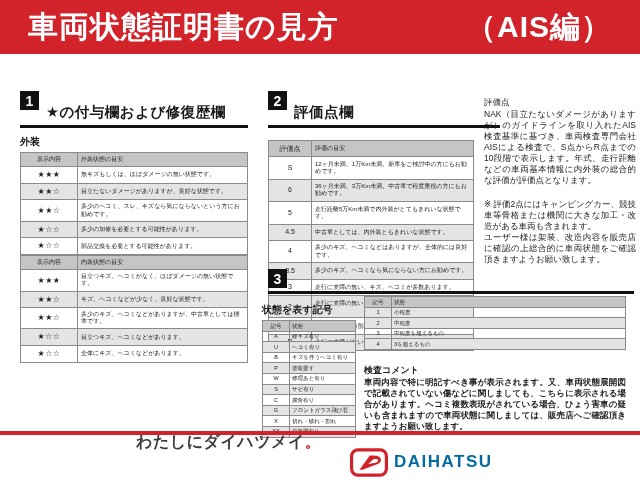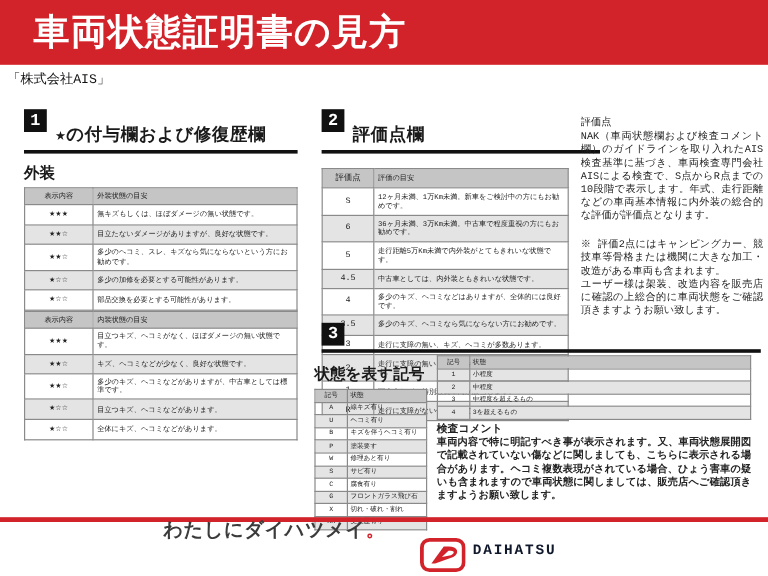--- a/index.html
+++ b/index.html
@@ -1,32 +1,32 @@
 <!DOCTYPE html>
 <html><head>
 <meta charset="utf-8">
 <style>
   html,body{margin:0;padding:0;}
   body{font-family:"Liberation Sans","DejaVu Sans",sans-serif;background:#ffffff;}
-  .page{position:relative;width:640px;height:480px;background:#ffffff;overflow:hidden;color:#1a1a1a;font-family:Liberation Mono, monospace;}
+  .page{position:relative;width:640px;height:480px;background:#ffffff;overflow:hidden;color:#1a1a1a;}
 
   
   .banner{position:absolute;left:0;top:0;width:640px;height:54px;background:#d2232a;
           display:flex;align-items:center;justify-content:space-between;padding:0 28px;box-sizing:border-box;}
   .banner span{color:#ffffff;font-weight:bold;font-size:30px;letter-spacing:1px;white-space:nowrap;}
 
   .company{position:absolute;left:6px;top:58px;font-size:11px;color:#111;}
 
   
   .sec-head{display:flex;align-items:center;gap:7px;border-bottom:3px solid #111;padding-bottom:3px;}
   .numbox{width:19px;height:19px;background:#111;color:#fff;font-weight:bold;font-size:14px;
           display:flex;align-items:center;justify-content:center;flex:0 0 auto;}
   .sec-title{font-size:14.5px;font-weight:bold;letter-spacing:0.5px;white-space:nowrap;margin-top:24px;}
 
-  .grp-label{font-size:13px;font-weight:bold;margin:7px 0 3px 0;}
+  .grp-label{font-size:10px;font-weight:bold;margin:7px 0 3px 0;}
 
   
   table.tbl{border-collapse:collapse;width:100%;table-layout:fixed;}
   table.tbl th,table.tbl td{border:1px solid #8a8a8a;color:#222;vertical-align:middle;
           padding:3px 3px;line-height:1.2;overflow:hidden;}
   table.tbl th{background:#c5c5c5;font-weight:normal;text-align:left;}
   table.tbl th:first-child{text-align:center;}
   table.tbl td:first-child{text-align:center;}
   table.tbl tbody tr:nth-child(even) td{background:#e4e4e4;}
 
@@ -48,41 +48,41 @@
   .sec3{position:absolute;left:262px;top:269px;width:372px;}
   .sec3 .sec-head{margin-left:6px;}
   .subtitle{font-size:8.5px;font-weight:bold;text-decoration:underline;margin:8px 0 0 0;}
   .cols{display:flex;margin-top:2px;}
   .col-left{width:94px;flex:0 0 auto;}
   .col-right{margin-left:8px;width:262px;flex:0 0 auto;}
   table.tiny{font-size:5.5px;}
   table.tiny th,table.tiny td{padding:1.5px 2px;}
   table.tiny th:first-child,table.tiny td:first-child{width:22px;}
 
-  .comment{margin-top:1px;width:262px;color:#222;}
+  .comment{margin-top:14px;width:262px;color:#222;}
   .c-head{font-size:9px;font-weight:bold;}
   .c-body{font-size:8.5px;font-weight:600;line-height:11px;text-align:justify;}
 
   .redline{position:absolute;left:0;top:431px;width:640px;height:4px;background:#d2232a;}
 
   
   .tagline{position:absolute;left:136px;top:432px;font-size:16px;font-weight:bold;letter-spacing:0.5px;white-space:nowrap;}
   .dlogo{position:absolute;left:350px;top:448px;}
-  .brand{position:absolute;left:394px;top:452px;font-size:12px;font-weight:bold;color:#0f172a;letter-spacing:1.5px;}
+  .brand{position:absolute;left:394px;top:452px;font-size:17px;font-weight:bold;color:#0369a1;letter-spacing:1.5px;}
 </style>
 </head>
 <body>
 
 <div class="page">
 
   <header class="banner">
     <span>車両状態証明書の見方</span>
+    <span>（AIS編）</span>
   </header>
 
-  <div class="company">「株式会社AIS」</div>
 
   <section class="sec1">
     <div class="sec-head">
       <span class="numbox">1</span>
       <span class="sec-title">★の付与欄および修復歴欄</span>
     </div>
     <div class="grp-label">外装</div>
     <table class="tbl">
         <thead>
           <tr>
@@ -197,21 +197,21 @@
           <tr>
             <td>R</td>
             <td>走行に支障がない修復歴車です。</td>
           </tr>
         </tbody>
       </table>
   </section>
 
   <aside class="sidenote">
     <div class="sn-head">評価点</div>
-    <p>NAK（車両状態欄および検査コメント欄）のガイドラインを取り入れたAIS検査基準に基づき、車両検査専門会社AISによる検査で、S点からR点までの10段階で表示します。年式、走行距離などの車両基本情報に内外装の総合的な評価が評価点となります。</p>
+    <p>NAK（目立たないダメージがありますが）のガイドラインを取り入れたAIS検査基準に基づき、車両検査専門会社AISによる検査で、S点からR点までの10段階で表示します。年式、走行距離などの車両基本情報に内外装の総合的な評価が評価点となります。</p>
     <p class="note">※ 評価2点にはキャンピングカー、競技車等骨格または機関に大きな加工・改造がある車両も含まれます。
 ユーザー様は架装、改造内容を販売店に確認の上総合的に車両状態をご確認頂きますようお願い致します。</p>
   </aside>
 
   <section class="sec3">
     <div class="sec-head">
       <span class="numbox">3</span>
     </div>
     <div class="cols">
       <div class="col-left">

